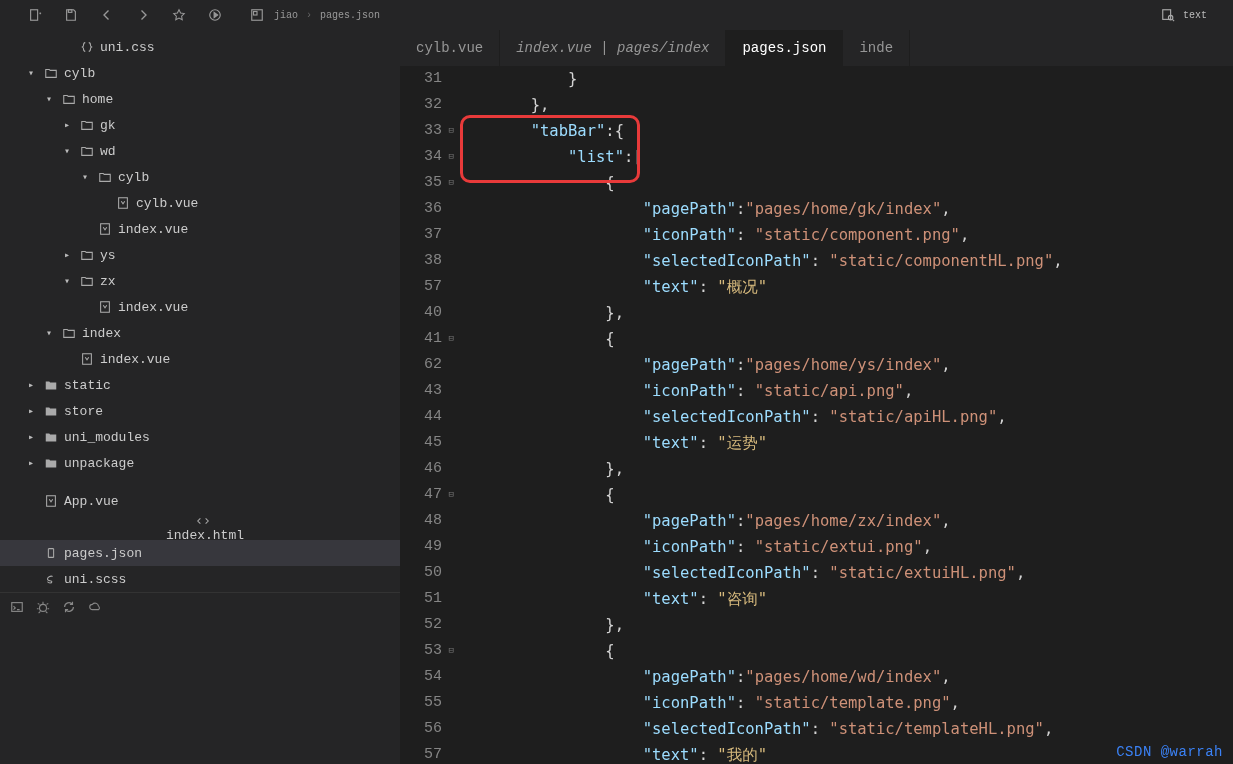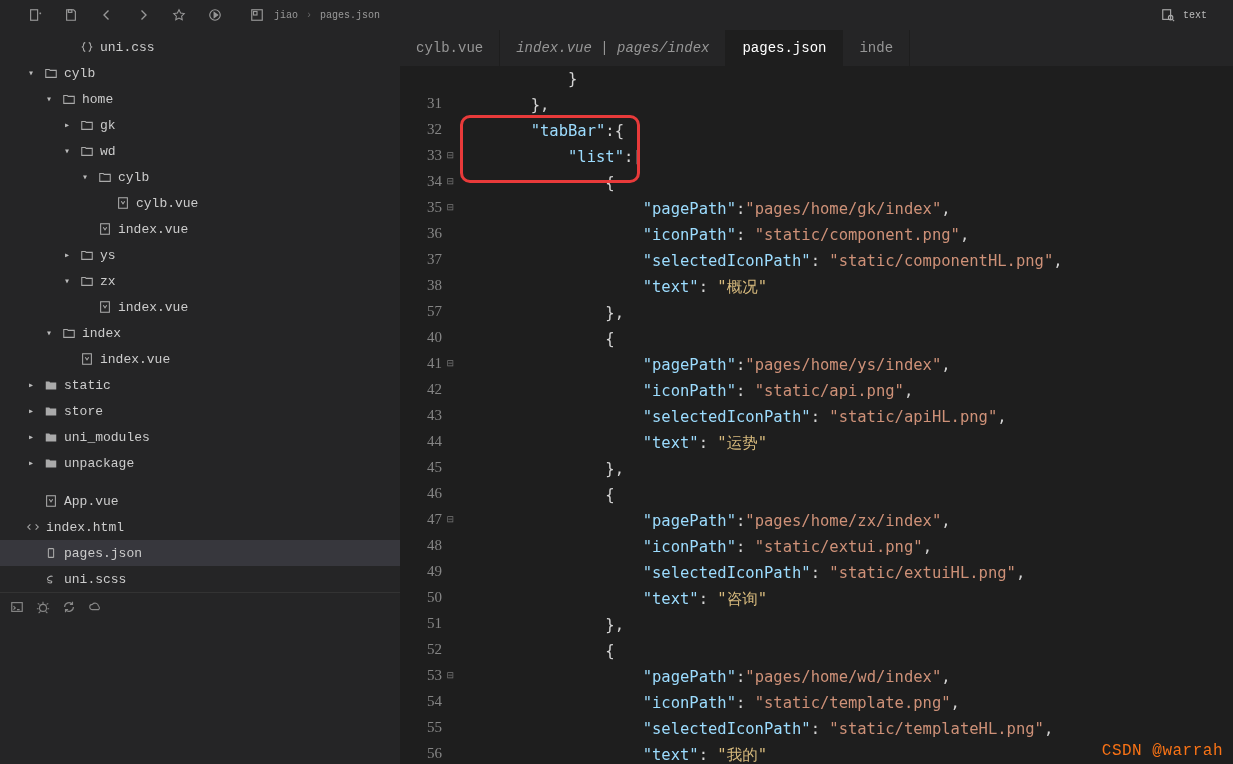--- a/index.html
+++ b/index.html
@@ -76,24 +76,23 @@
 }
 .tab.italic { font-style: italic; }
 .tab.active { background:#1e1e1e; color:#ffffff; }
 .gutter-editor { flex:1; display:flex; overflow:hidden; position:relative; }
 .gutter {
   width:56px;
   background:#1e1e1e;
   text-align:right;
   padding-right:14px;
   color:#858585;
-  font-family: Liberation Serif, serif;
+  font-family: Liberation Mono, monospace;
   font-size:15px;
   line-height:26px;
-  margin-top:24px;
 }
 .gutter .ln { position:relative; }
 .gutter .fold { position:absolute; right:-12px; top:0; color:#777; font-size:9px; }
 .code {
   flex:1;
   font-family: Consolas, monospace;
   font-size:15.5px;
   line-height:26px;
   white-space:pre;
   color:#d4d4d4;
@@ -107,21 +106,21 @@
 .highlight-box {
   position:absolute;
   border:3px solid #e83a3a;
   border-radius:10px;
   left: 60px;
   top: 49px;
   width: 180px;
   height: 68px;
   pointer-events:none;
 }
-.watermark { position:absolute; bottom:4px; right:10px; color:#f97316; font-size:16px; letter-spacing:0.5px; }
+.watermark { position:absolute; bottom:4px; right:10px; color:#3b82f6; font-size:14px; letter-spacing:0.5px; }
 svg { display:block; }
 </style>
 </head>
 <body>
 
 <div class="titlebar">
   <span class="tb-icon">
     <svg width="14" height="14" viewBox="0 0 16 16" fill="none" stroke="#999" stroke-width="1.3">
         <rect x="3" y="2" width="8" height="12"></rect>
         <path d="M13 6h2M14 5v2"></path>
@@ -341,21 +340,21 @@
         <div class="tree-row" style="padding-left: 28px; margin-top: 12px;">
           <span class="chev"></span>
           <span class="ficon">
             <svg width="14" height="14" viewBox="0 0 16 16" fill="none" stroke="#aaa" stroke-width="1.2">
               <rect x="3" y="2" width="10" height="12"></rect>
               <path d="M6 6l2 3 2-3"></path>
             </svg>
           </span>
           <span>App.vue</span>
         </div>
-        <div class="tree-row" style="">
+        <div class="tree-row" style=" flex-direction: column;">
           <span class="chev"></span>
           <span class="ficon">
             <svg width="14" height="14" viewBox="0 0 16 16" fill="none" stroke="#aaa" stroke-width="1.2">
               <path d="M5 5 2 8l3 3M11 5l3 3-3 3"></path>
             </svg>
           </span>
           <span>index.html</span>
         </div>
         <div class="tree-row active" style="padding-left: 28px;">
           <span class="chev"></span>
@@ -416,21 +415,21 @@
           <div class="ln">32</div>
           <div class="ln">33<span class="fold">⊟</span></div>
           <div class="ln">34<span class="fold">⊟</span></div>
           <div class="ln">35<span class="fold">⊟</span></div>
           <div class="ln">36</div>
           <div class="ln">37</div>
           <div class="ln">38</div>
           <div class="ln">57</div>
           <div class="ln">40</div>
           <div class="ln">41<span class="fold">⊟</span></div>
-          <div class="ln">42</div>
+          <div class="ln">62</div>
           <div class="ln">43</div>
           <div class="ln">44</div>
           <div class="ln">45</div>
           <div class="ln">46</div>
           <div class="ln">47<span class="fold">⊟</span></div>
           <div class="ln">48</div>
           <div class="ln">49</div>
           <div class="ln">50</div>
           <div class="ln">51</div>
           <div class="ln">52</div>

